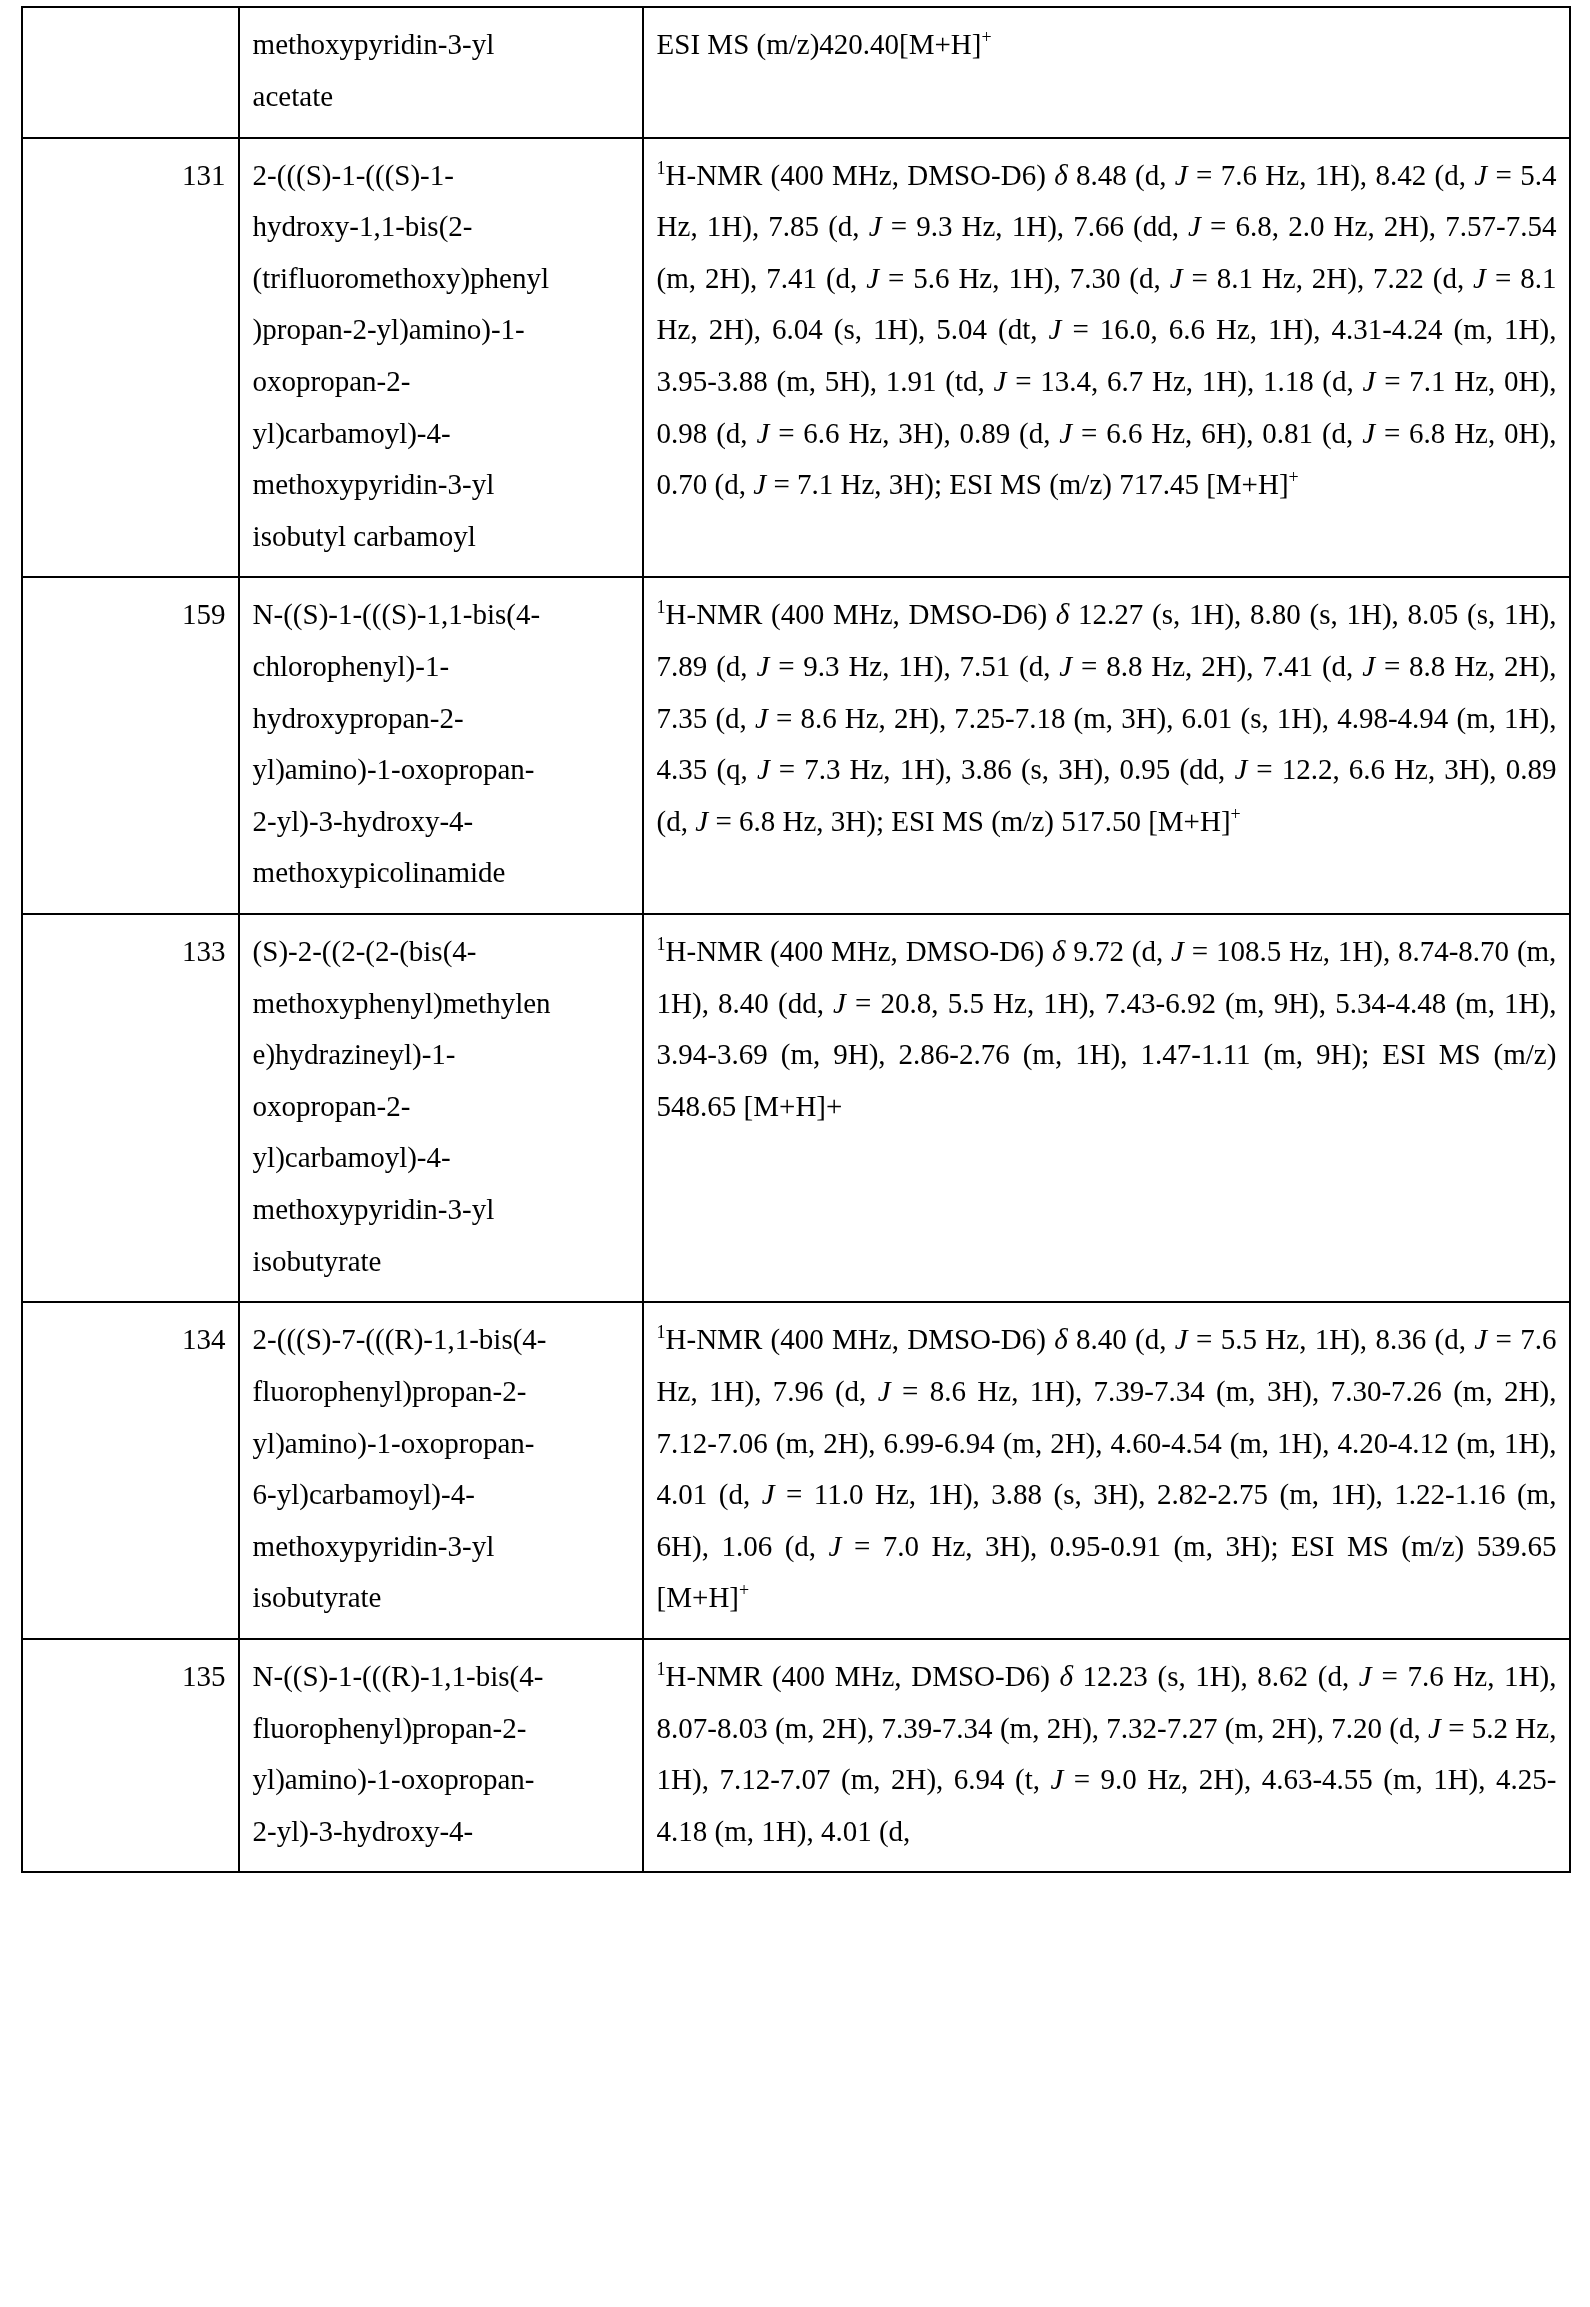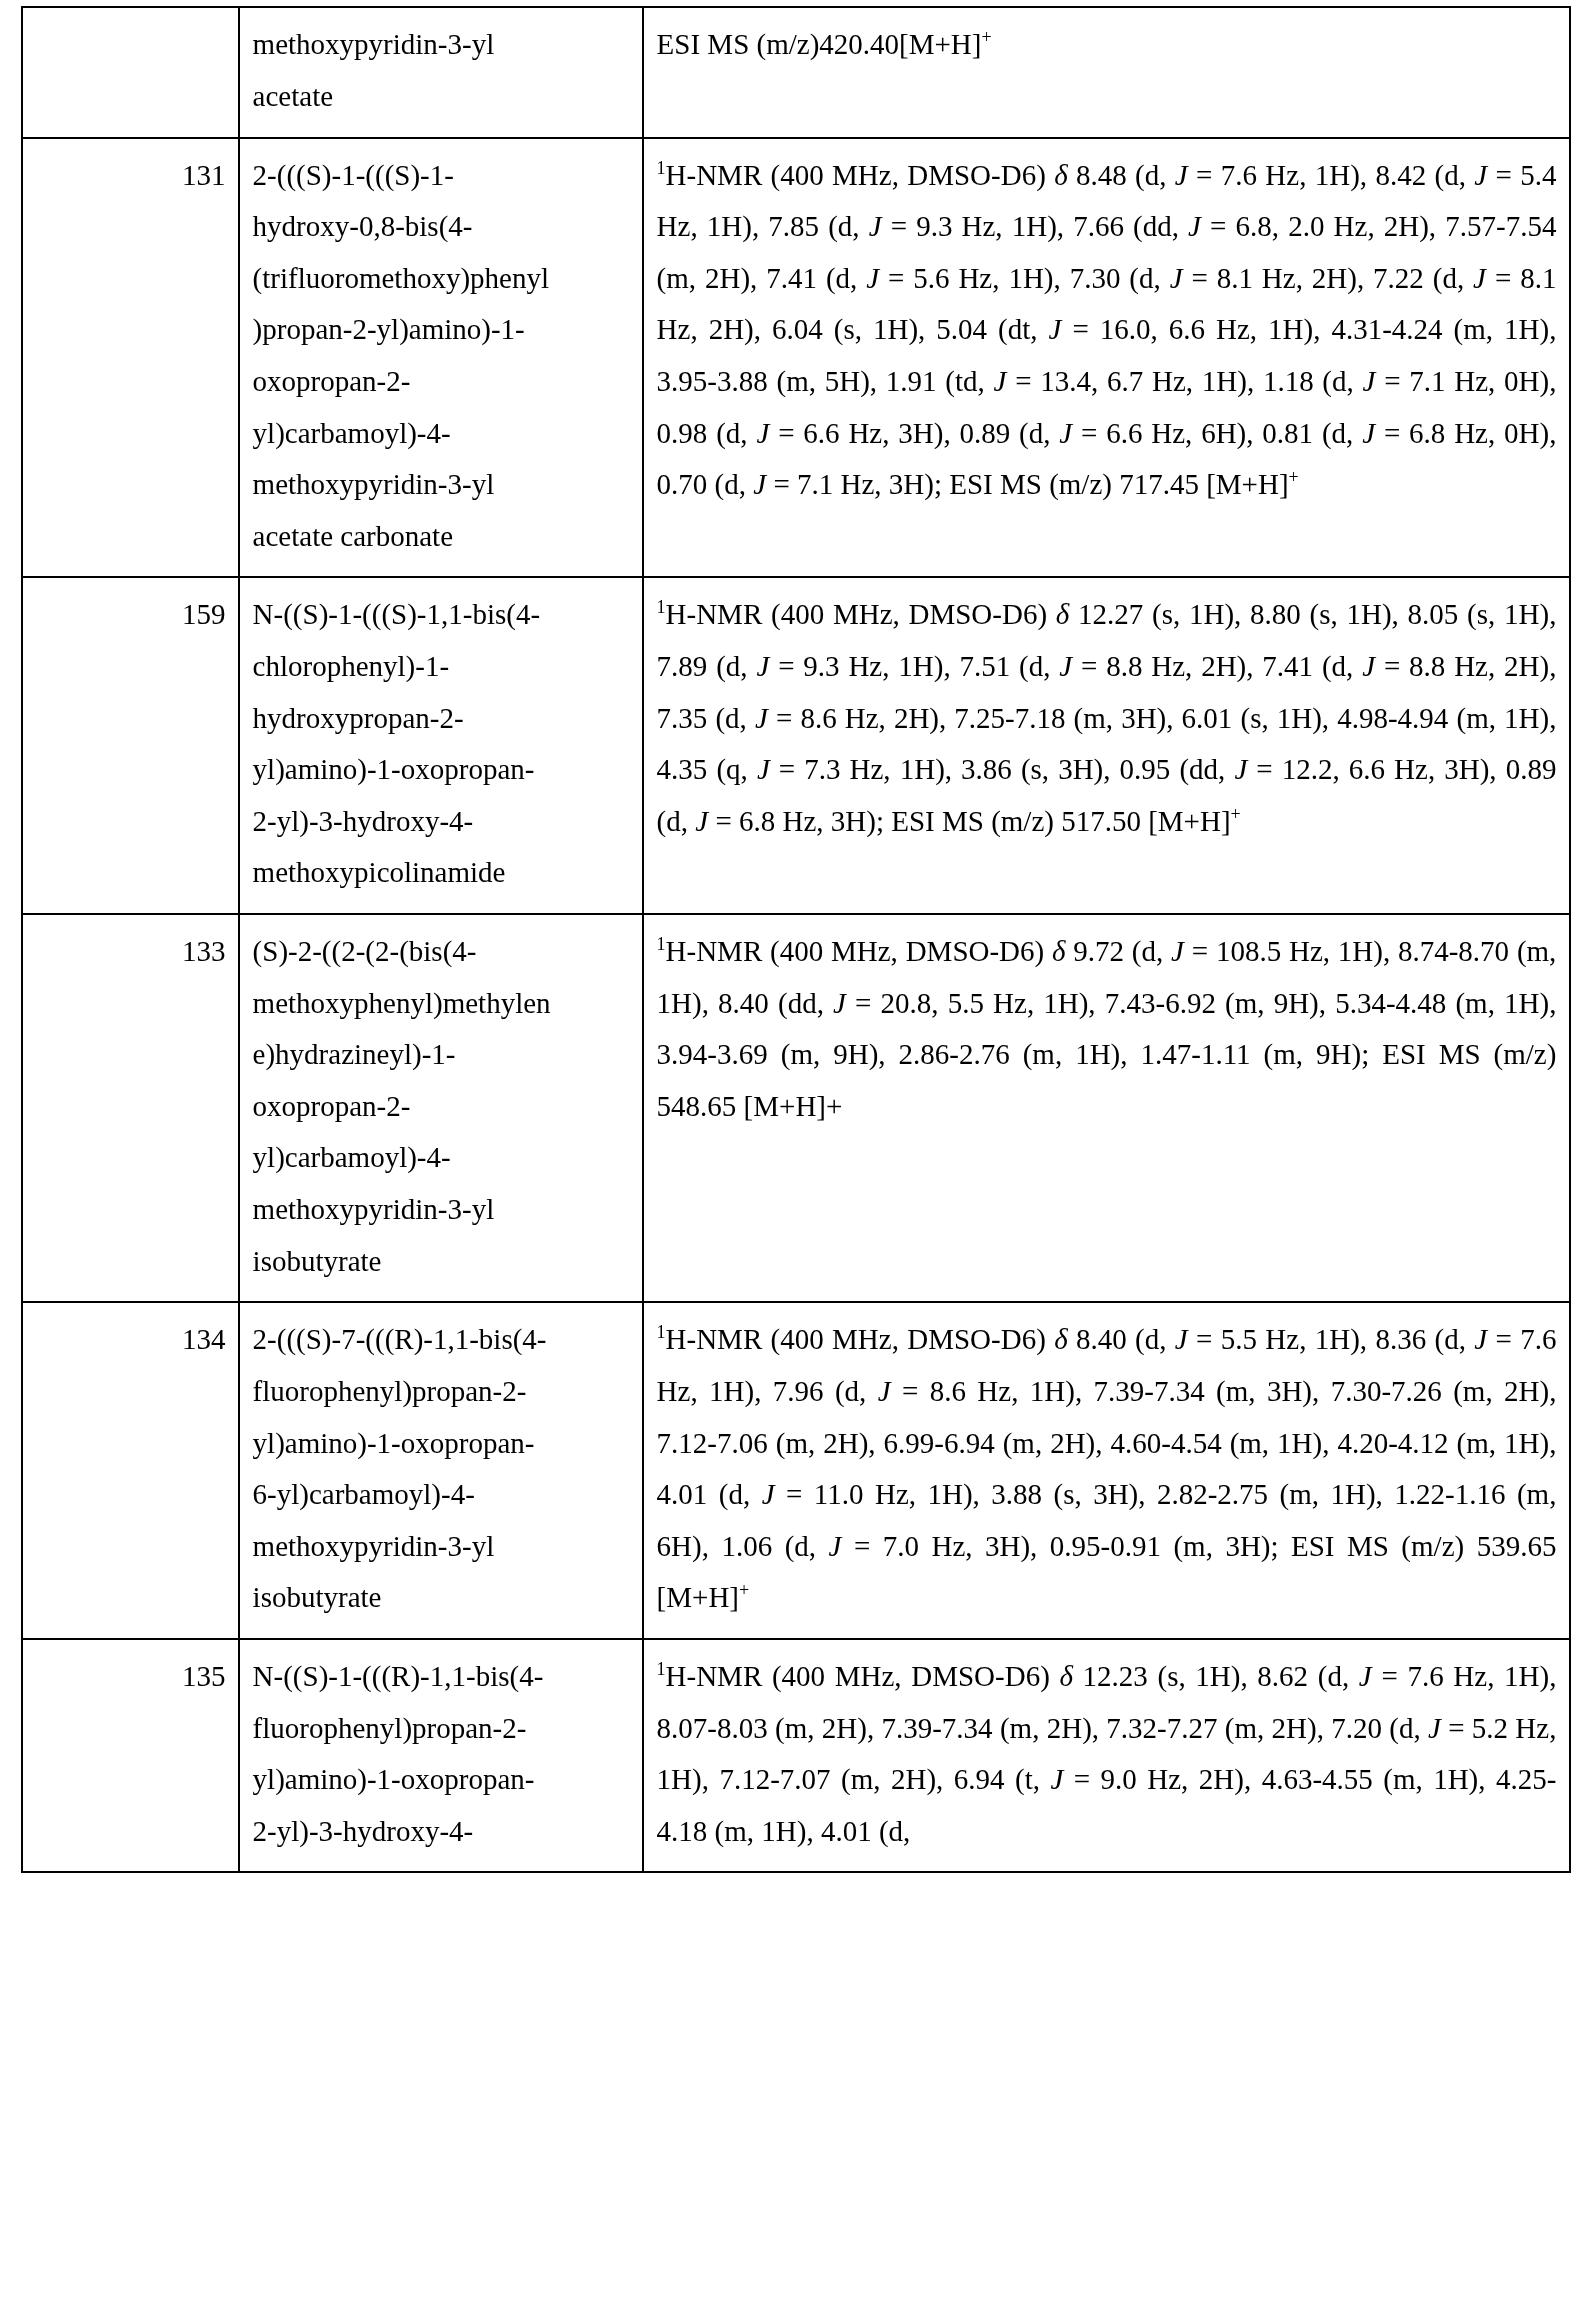--- a/index.html
+++ b/index.html
@@ -90,27 +90,27 @@
           <td class="name-cell">
             <span class="name-line">methoxypyridin-3-yl</span>
             <span class="name-line">acetate</span>
           </td>
           <td class="data-cell noj"><span>ESI MS (m/z)420.40[M+H]</span><sup>+</sup></td>
         </tr>
         <tr>
           <td class="num-cell"><span>131</span></td>
           <td class="name-cell">
             <span class="name-line">2-(((S)-1-(((S)-1-</span>
-            <span class="name-line">hydroxy-0,8-bis(4-</span>
+            <span class="name-line">hydroxy-1,1-bis(2-</span>
             <span class="name-line">(trifluoromethoxy)phenyl</span>
             <span class="name-line">)propan-2-yl)amino)-1-</span>
             <span class="name-line">oxopropan-2-</span>
             <span class="name-line">yl)carbamoyl)-4-</span>
             <span class="name-line">methoxypyridin-3-yl</span>
-            <span class="name-line">acetate carbonate</span>
+            <span class="name-line">isobutyl carbamoyl</span>
           </td>
           <td class="data-cell"><sup>1</sup><span>H-NMR (400 MHz, DMSO-D6) <span class="ital">δ</span> 8.48 (d, <span class="ital">J</span> = 7.6 Hz, 1H), 8.42 (d, <span class="ital">J</span> = 5.4 Hz, 1H), 7.85 (d, <span class="ital">J</span> = 9.3 Hz, 1H), 7.66 (dd, <span class="ital">J</span> = 6.8, 2.0 Hz, 2H), 7.57-7.54 (m, 2H), 7.41 (d, <span class="ital">J</span> = 5.6 Hz, 1H), 7.30 (d, <span class="ital">J</span> = 8.1 Hz, 2H), 7.22 (d, <span class="ital">J</span> = 8.1 Hz, 2H), 6.04 (s, 1H), 5.04 (dt, <span class="ital">J</span> = 16.0, 6.6 Hz, 1H), 4.31-4.24 (m, 1H), 3.95-3.88 (m, 5H), 1.91 (td, <span class="ital">J</span> = 13.4, 6.7 Hz, 1H), 1.18 (d, <span class="ital">J</span> = 7.1 Hz, 0H), 0.98 (d, <span class="ital">J</span> = 6.6 Hz, 3H), 0.89 (d, <span class="ital">J</span> = 6.6 Hz, 6H), 0.81 (d, <span class="ital">J</span> = 6.8 Hz, 0H), 0.70 (d, <span class="ital">J</span> = 7.1 Hz, 3H); ESI MS (m/z) 717.45 [M+H]</span><sup>+</sup></td>
         </tr>
         <tr>
           <td class="num-cell"><span>159</span></td>
           <td class="name-cell">
             <span class="name-line">N-((S)-1-(((S)-1,1-bis(4-</span>
             <span class="name-line">chlorophenyl)-1-</span>
             <span class="name-line">hydroxypropan-2-</span>
             <span class="name-line">yl)amino)-1-oxopropan-</span>

